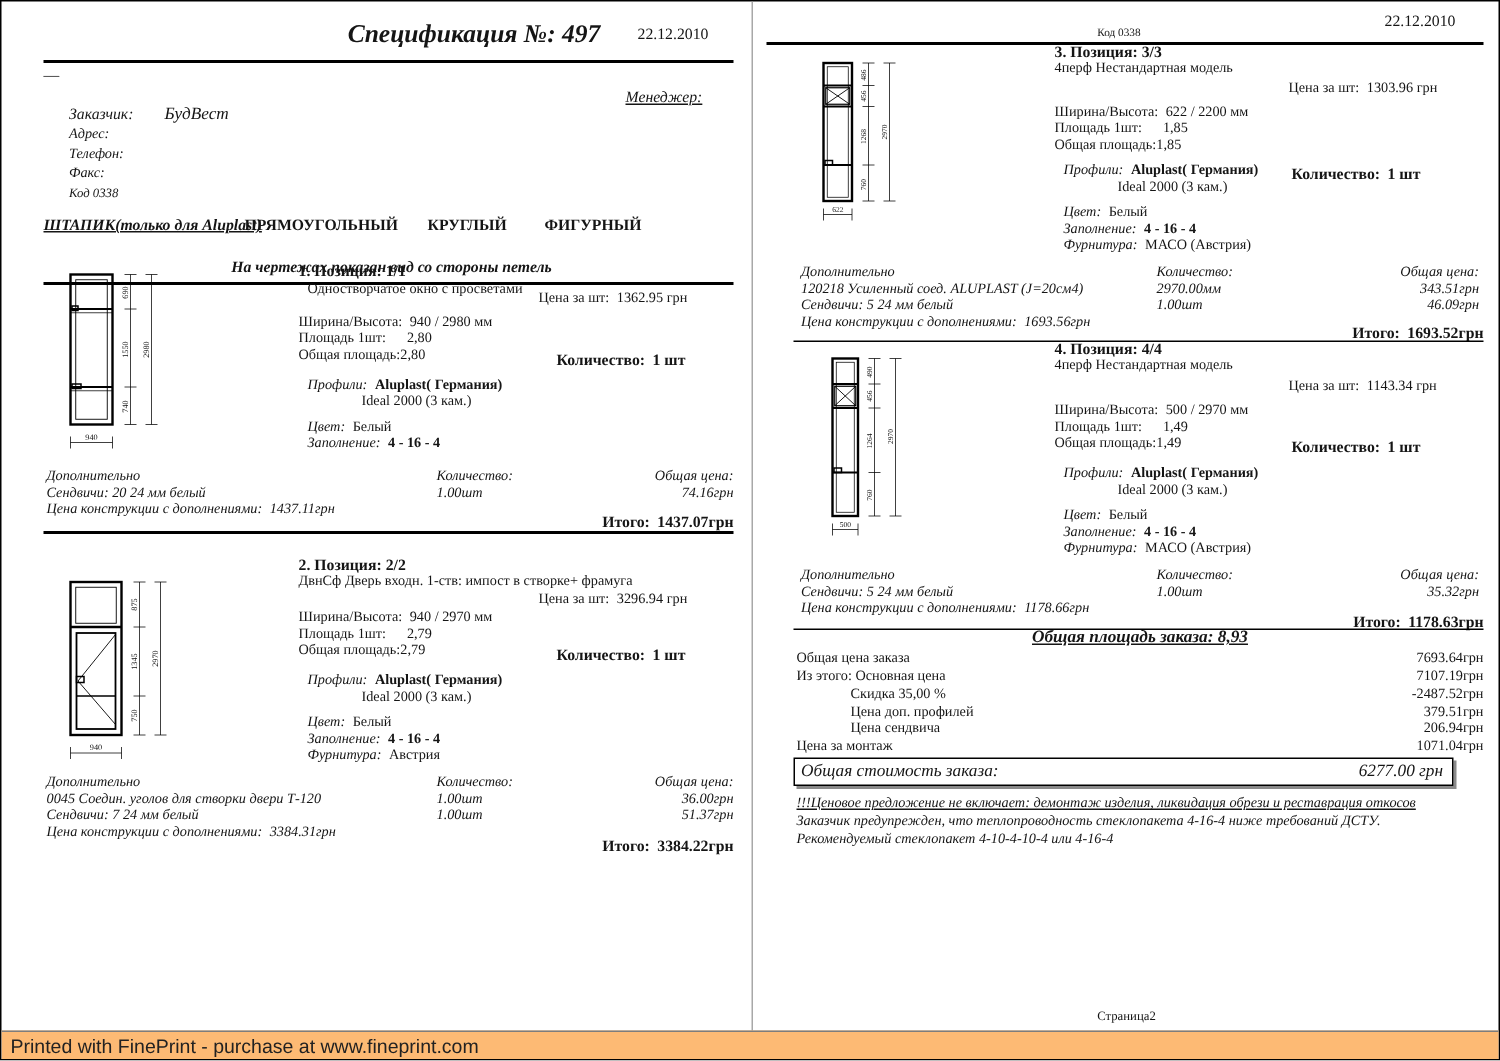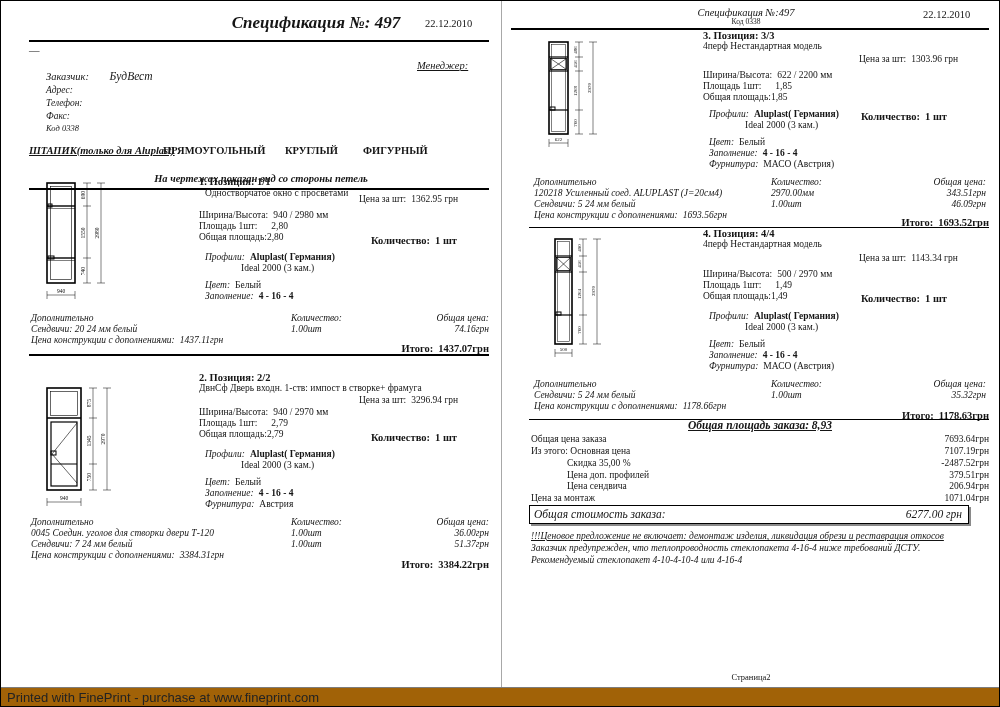--- a/index.html
+++ b/index.html
@@ -12,21 +12,21 @@
   .s7{font-size:7.5px}.s8{font-size:8.5px}.s9{font-size:9.5px}.s10{font-size:10.5px}
   .s11{font-size:11.5px}.s16{font-size:17px}
   .val{margin-left:5px}
   .hl1{position:absolute;height:0;border-top:1px solid #000}
   .hl2{position:absolute;height:0;border-top:2px solid #000}
   .vdiv{position:absolute;width:0;border-left:1px solid #a8a8a8}
   .pricebox{position:absolute;border:1px solid #000;box-shadow:2px 2px 0 #8a8a8a;background:#fff}
   svg{display:block}
   svg text{font-family:"Liberation Serif",serif;fill:#111}
   svg line,svg rect,svg path{stroke:#000;fill:none}
-  #fineprint{position:absolute;left:0;top:686px;width:1000px;height:21px;background:#a16207;
+  #fineprint{position:absolute;left:0;top:686px;width:1000px;height:21px;background:#fdba74;
              border-top:1px solid #7d7d7d;font-family:"Liberation Sans",sans-serif;font-size:13px;
              color:#222;line-height:20px;padding-left:6px;box-sizing:border-box}
 </style>
 </head>
 <body>
 
 <div id="canvas">
 
   <div class="abs s16 b it c" style="left:150px;top:12px;width:330px">Спецификация №: 497</div>
   <div class="abs s10" style="left:424px;top:17px">22.12.2010</div>
@@ -190,21 +190,20 @@
       <span>Цена конструкции с дополнениями:</span><span class="val">3384.31грн</span>
     </div>
     <div class="abs s10 b r" style="left:290px;top:188px;width:170px">
       <span>Итого:</span><span class="val">3384.22грн</span>
     </div>
   </div>
 
 
   <div class="vdiv" style="left:500px;top:0;height:686px"></div>
 
-  <div class="abs s10 it c" style="left:600px;top:6px;width:290px">Спецификация №:497</div>
   <div class="abs s7 c" style="left:600px;top:17px;width:290px">Код 0338</div>
   <div class="abs s10" style="left:922px;top:8px">22.12.2010</div>
   <div class="hl2" style="left:510px;top:27px;width:478px"></div>
 
   <div class="blk" style="left:528px;top:28px;width:462px;height:196px">
     <svg width="80" height="112" style="position:absolute;left:12px;top:8px">
       <rect x="8" y="5" width="19" height="92" stroke-width="1.6"></rect>
       <rect x="10.5" y="7.5" width="14" height="87" stroke-width="0.5"></rect>
       <line x1="8" y1="20" x2="27" y2="20" stroke-width="1.2"></line>
       <rect x="9.5" y="21.5" width="16" height="11" fill="#b9b9b9" stroke-width="0.8"></rect>

